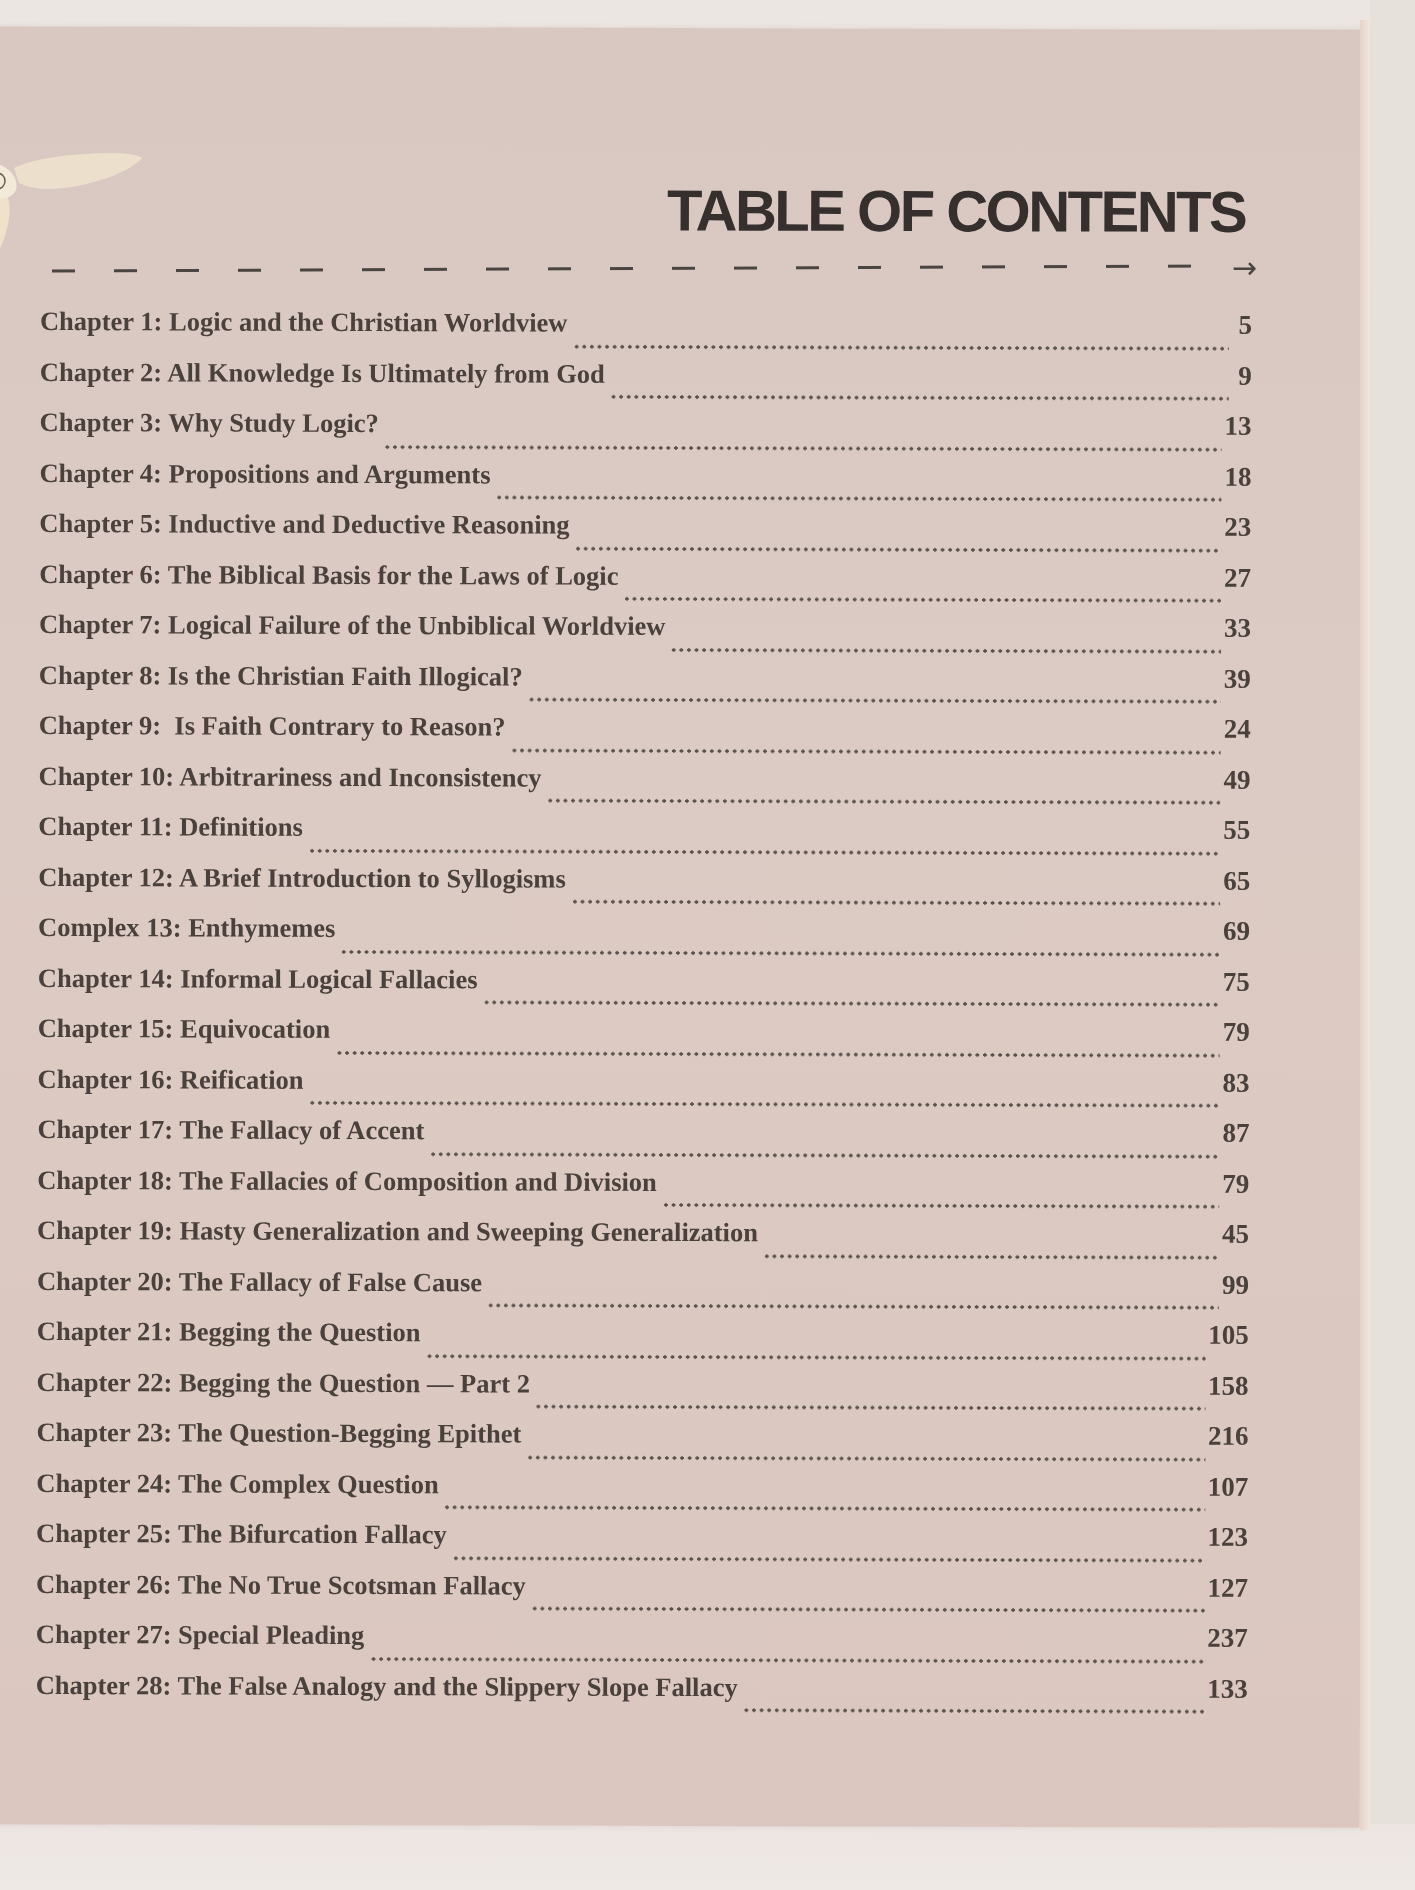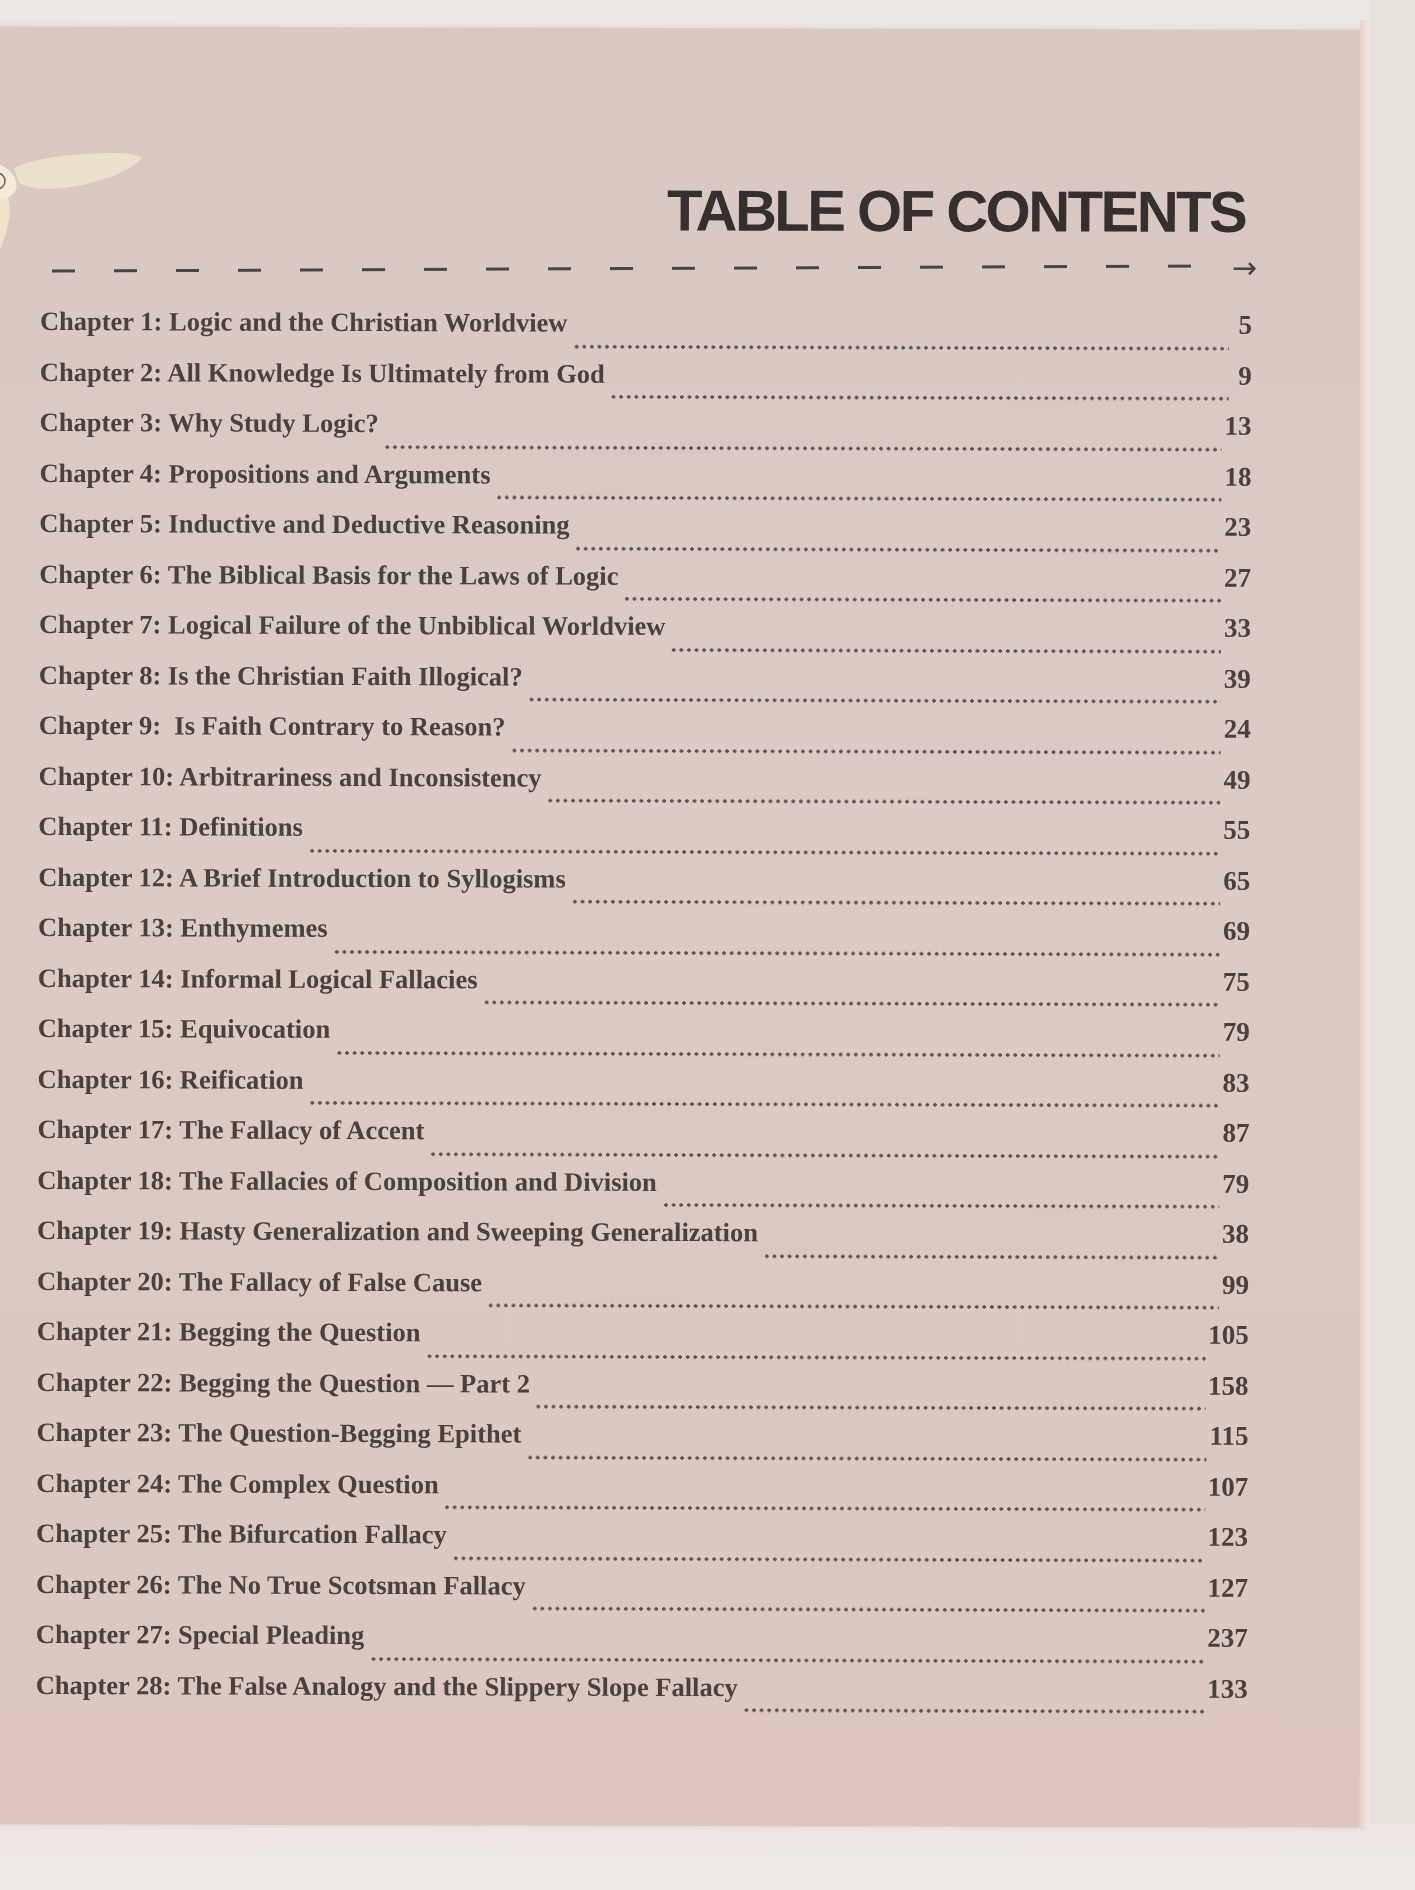--- a/index.html
+++ b/index.html
@@ -215,21 +215,21 @@
       <span class="label">Chapter 11: Definitions</span>
       <span class="leader"></span>
       <span class="page-num">55</span>
     </div>
   <div class="toc-row">
       <span class="label">Chapter 12: A Brief Introduction to Syllogisms</span>
       <span class="leader"></span>
       <span class="page-num">65</span>
     </div>
   <div class="toc-row">
-      <span class="label">Chapter 13: Enthymemes</span>
+      <span class="label">Complex 13: Enthymemes</span>
       <span class="leader"></span>
       <span class="page-num">69</span>
     </div>
   <div class="toc-row">
       <span class="label">Chapter 14: Informal Logical Fallacies</span>
       <span class="leader"></span>
       <span class="page-num">75</span>
     </div>
   <div class="toc-row">
       <span class="label">Chapter 15: Equivocation</span>
@@ -247,41 +247,41 @@
       <span class="page-num">87</span>
     </div>
   <div class="toc-row">
       <span class="label">Chapter 18: The Fallacies of Composition and Division</span>
       <span class="leader"></span>
       <span class="page-num">79</span>
     </div>
   <div class="toc-row">
       <span class="label">Chapter 19: Hasty Generalization and Sweeping Generalization</span>
       <span class="leader"></span>
-      <span class="page-num">38</span>
+      <span class="page-num">45</span>
     </div>
   <div class="toc-row">
       <span class="label">Chapter 20: The Fallacy of False Cause</span>
       <span class="leader"></span>
       <span class="page-num">99</span>
     </div>
   <div class="toc-row">
       <span class="label">Chapter 21: Begging the Question</span>
       <span class="leader"></span>
       <span class="page-num">105</span>
     </div>
   <div class="toc-row">
       <span class="label">Chapter 22: Begging the Question — Part 2</span>
       <span class="leader"></span>
       <span class="page-num">158</span>
     </div>
   <div class="toc-row">
       <span class="label">Chapter 23: The Question-Begging Epithet</span>
       <span class="leader"></span>
-      <span class="page-num">115</span>
+      <span class="page-num">216</span>
     </div>
   <div class="toc-row">
       <span class="label">Chapter 24: The Complex Question</span>
       <span class="leader"></span>
       <span class="page-num">107</span>
     </div>
   <div class="toc-row">
       <span class="label">Chapter 25: The Bifurcation Fallacy</span>
       <span class="leader"></span>
       <span class="page-num">123</span>

